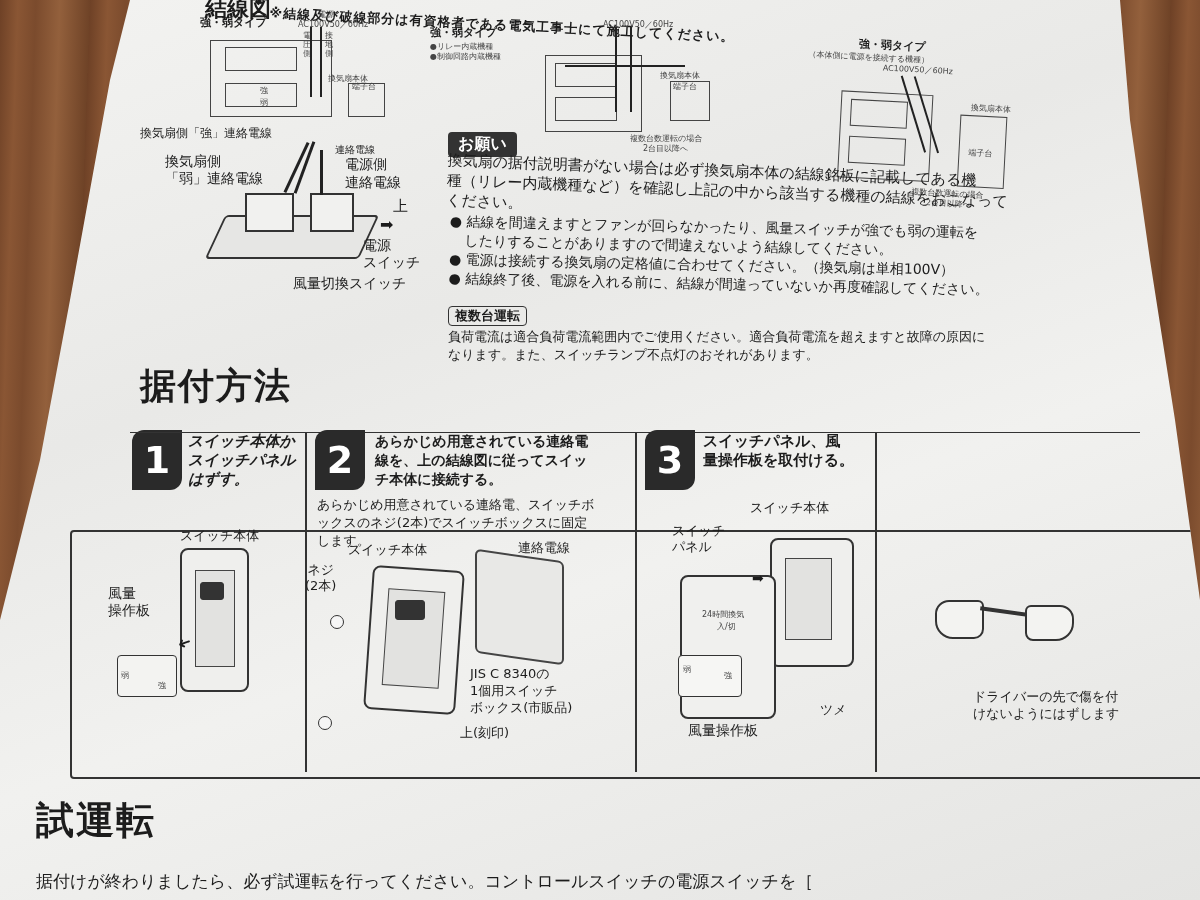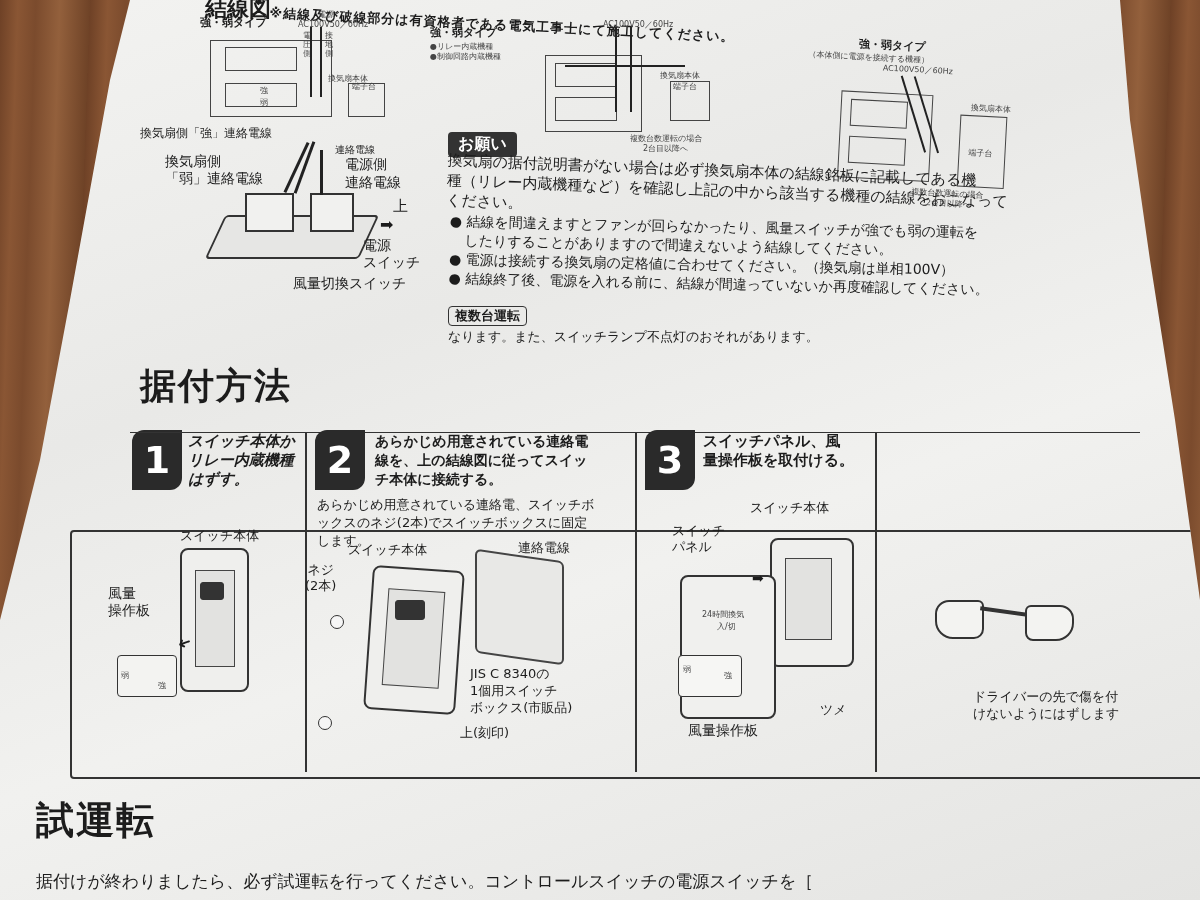--- a/index.html
+++ b/index.html
@@ -144,32 +144,33 @@
     <div>● <span>結線を間違えますとファンが回らなかったり、風量スイッチが強でも弱の運転を</span></div>
     <div style="padding-left:15px;">したりすることがありますので間違えないよう結線してください。</div>
     <div>● <span>電源は接続する換気扇の定格値に合わせてください。（換気扇は単相100V）</span></div>
     <div>● <span>結線終了後、電源を入れる前に、結線が間違っていないか再度確認してください。</span></div>
   </div>
 
   <div class="abs" style="left:448px;top:305px;">
     <span class="outlined">複数台運転</span>
   </div>
   <div class="abs body-small" style="left:448px;top:328px;width:680px;">
+    <div>負荷電流は適合負荷電流範囲内でご使用ください。適合負荷電流を超えますと故障の原因に</div>
     <div>なります。また、スイッチランプ不点灯のおそれがあります。</div>
   </div>
 
   <div class="abs heading" style="left:140px;top:362px;">据付方法</div>
 
   <div class="abs steps">
 
     <div class="abs" style="left:32px;top:10px;width:200px;">
       <div class="num" style="left:0;top:0;">1</div>
       <div class="step-title" style="left:56px;top:2px;font-style:italic;">
         <div>スイッチ本体か</div>
-        <div>リレー内蔵機種</div>
+        <div>スイッチパネル</div>
         <div>はずす。</div>
       </div>
     </div>
     <div class="hl" style="left:30px;top:12px;width:1010px;"></div>
     <div class="abs" style="left:-30px;top:110px;width:1130px;height:245px;border:2px solid #333;border-radius:4px;"></div>
     <div class="abs" style="left:205px;top:12px;width:2px;height:340px;background:#333;"></div>
     <div class="abs" style="left:535px;top:12px;width:2px;height:340px;background:#333;"></div>
     <div class="abs" style="left:775px;top:12px;width:2px;height:340px;background:#333;"></div>
 
     <div class="label" style="left:80px;top:108px;">スイッチ本体</div>

